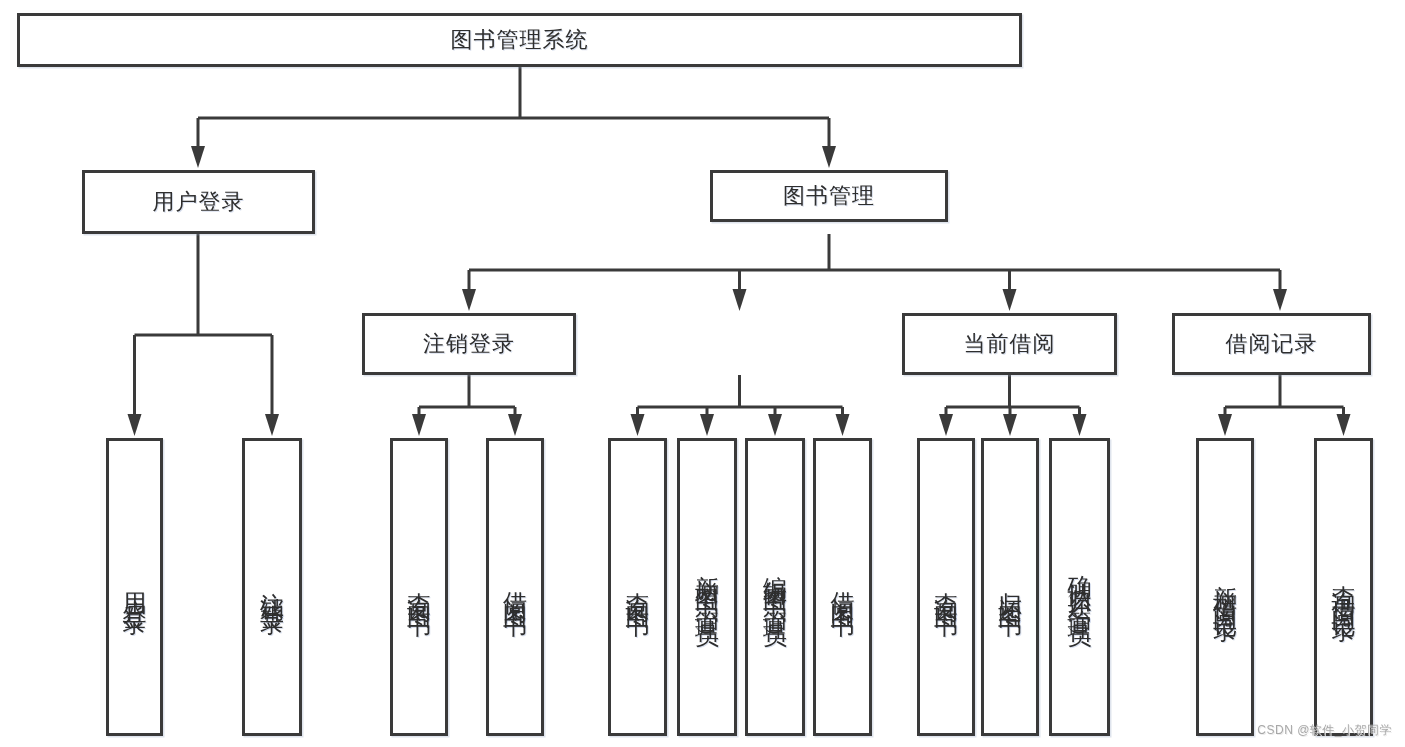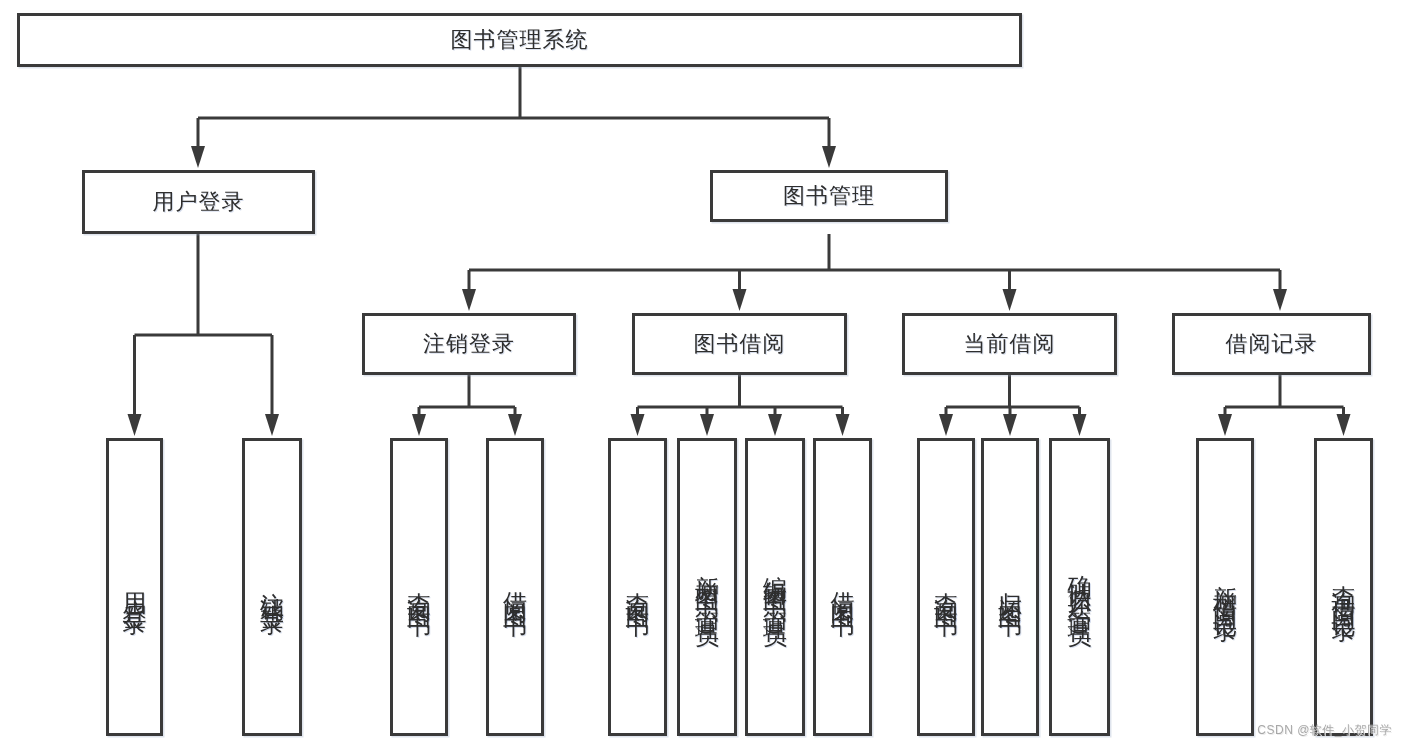--- a/index.html
+++ b/index.html
@@ -99,23 +99,20 @@
   <div class="box" style="left:82px;top:170px;width:233px;height:64px;">
     <span class="h-label">用户登录</span>
   </div>
   <div class="box" style="left:710px;top:170px;width:238px;height:52px;">
     <span class="h-label">图书管理</span>
   </div>
 
   <div class="box" style="left:362px;top:313px;width:214px;height:62px;">
     <span class="h-label">注销登录</span>
   </div>
-  <div class="box" style="left:632px;top:313px;width:215px;height:62px;">
-    <span class="h-label">图书借阅</span>
-  </div>
   <div class="box" style="left:902px;top:313px;width:215px;height:62px;">
     <span class="h-label">当前借阅</span>
   </div>
   <div class="box" style="left:1172px;top:313px;width:199px;height:62px;">
     <span class="h-label">借阅记录</span>
   </div>
 
   <div class="box v-box" style="left:106px;top:438px;width:57px;height:298px;">
     <span>用户登录</span>
   </div>

